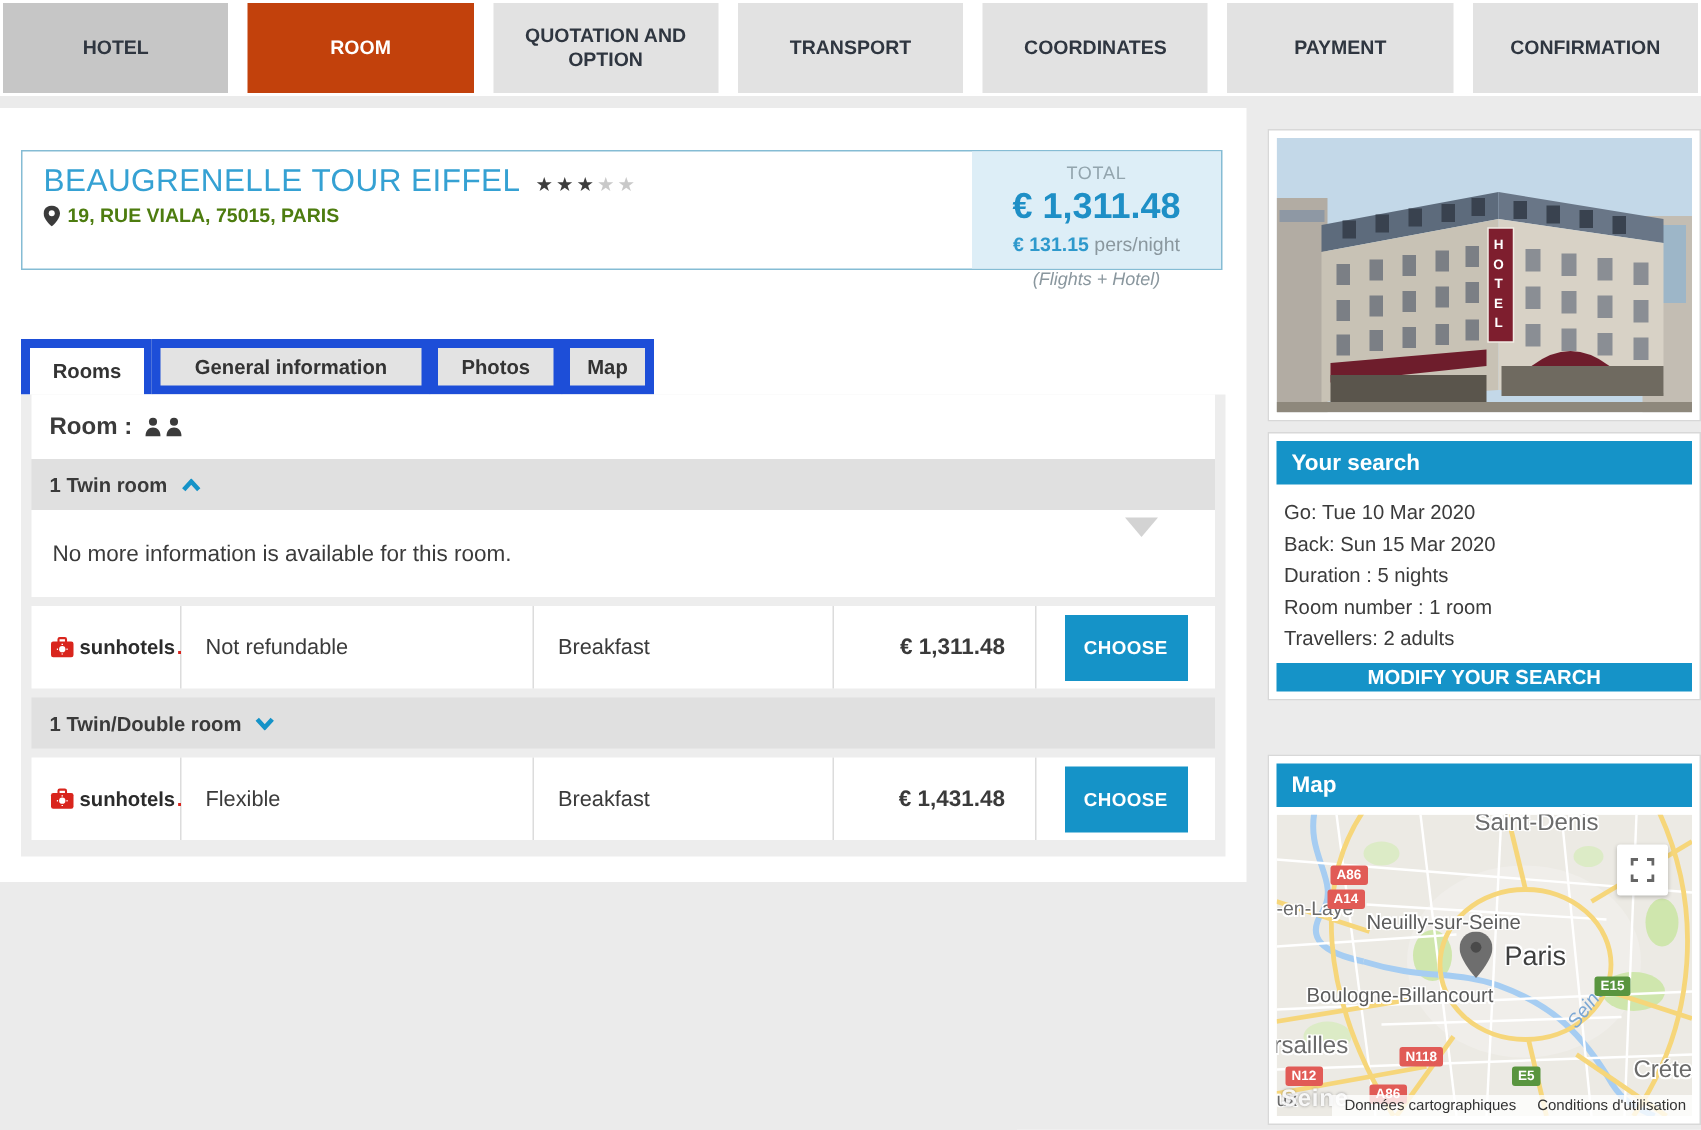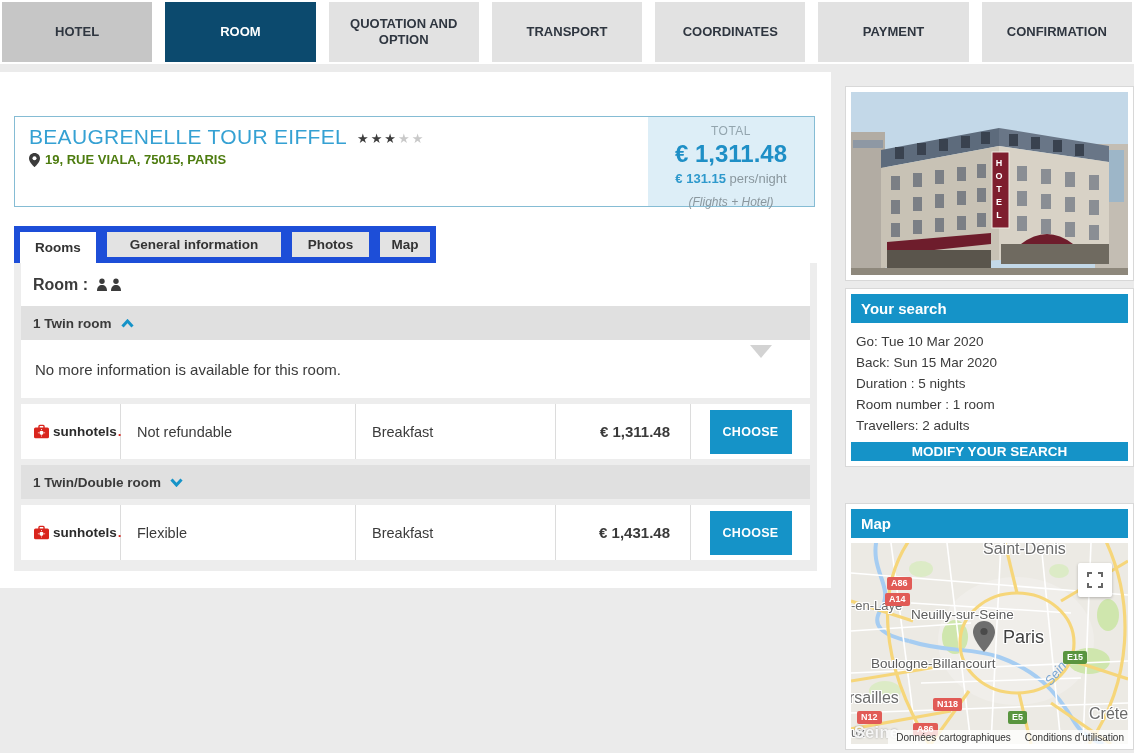--- a/index.html
+++ b/index.html
@@ -4,27 +4,27 @@
 <style>
   html,body{margin:0;padding:0;background:#ebebeb;font-family:"Liberation Sans",sans-serif;}
   #canvas{position:relative;width:1134px;height:753px;background:#ebebeb;overflow:hidden;}
 
   
   .topnav{position:absolute;left:0;top:0;width:1134px;height:64px;background:#ffffff;display:flex;gap:13px;padding:2px;box-sizing:border-box;}
   .wtab{flex:1;display:flex;align-items:center;justify-content:center;text-align:center;
         background:#e2e2e2;color:#2f3640;font-size:13px;font-weight:bold;line-height:16px;
         padding:0 10px;box-sizing:border-box;cursor:pointer;}
   .wtab.visited{background:#c6c6c6;}
-  .wtab.active{background:#0c4a6e;color:#ffffff;}
+  .wtab.active{background:#c2410c;color:#ffffff;}
 
   
   .left-panel{position:absolute;left:0;top:72px;width:831px;height:516px;background:#ffffff;}
 
-  .hotel-box{position:absolute;left:14px;top:28px;width:801px;height:91px;border:1px solid #85bcd4;
-             box-sizing:border-box;display:flex;background:#fff;margin-top:16px;}
+  .hotel-box{position:absolute;left:14px;top:28px;width:801px;height:80px;border:1px solid #85bcd4;
+             box-sizing:border-box;display:flex;background:#fff;}
   .hotel-info{flex:1;padding:8px 0 0 14px;}
   .hotel-title-row{display:flex;align-items:center;gap:10px;}
   .hotel-name{font-size:21px;color:#35a1d3;letter-spacing:.3px;}
   .stars{display:flex;gap:2px;font-size:13px;margin-top:2px;}
   .star-f{color:#3d3d3d;} .star-e{color:#c9c9c9;}
   .hotel-addr{display:flex;align-items:center;gap:5px;margin-top:3px;font-size:13px;font-weight:bold;color:#4d7c0f;}
   .price-box{width:166px;background:#ddeef7;display:flex;flex-direction:column;align-items:center;padding-top:7px;box-sizing:border-box;}
   .total-label{font-size:12px;color:#93a5ae;letter-spacing:.5px;}
   .total-price{font-size:24px;font-weight:bold;color:#1e8fc6;margin-top:2px;}
   .pernight{font-size:13px;margin-top:3px;color:#8a979e;}

